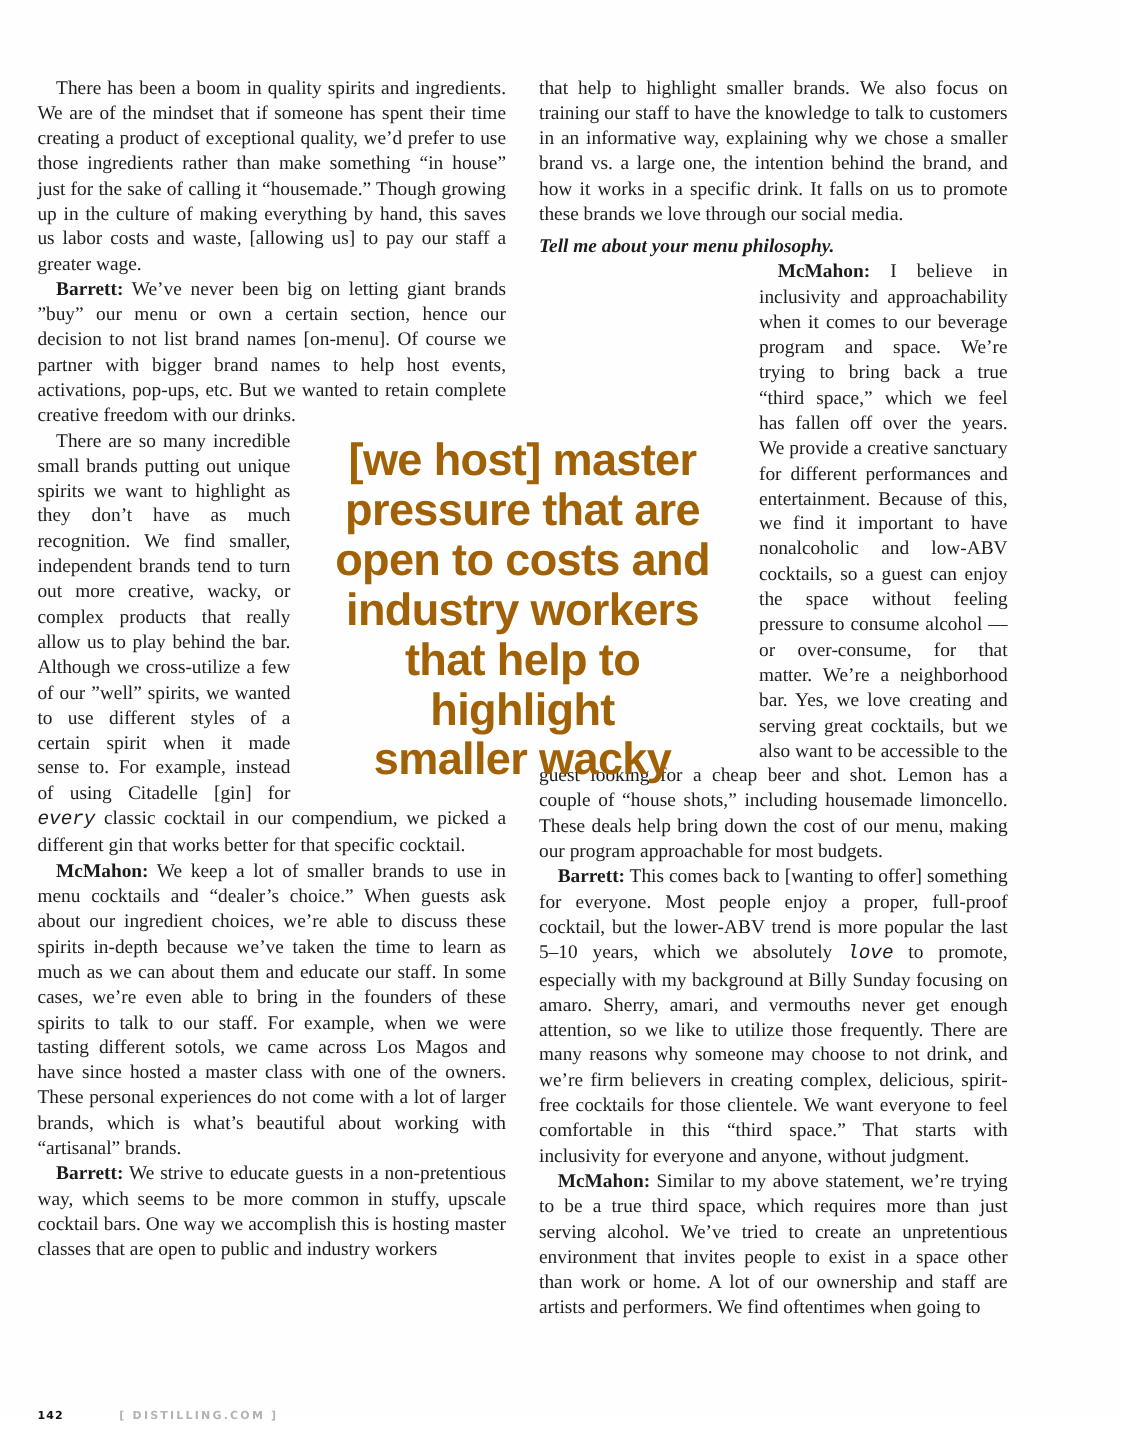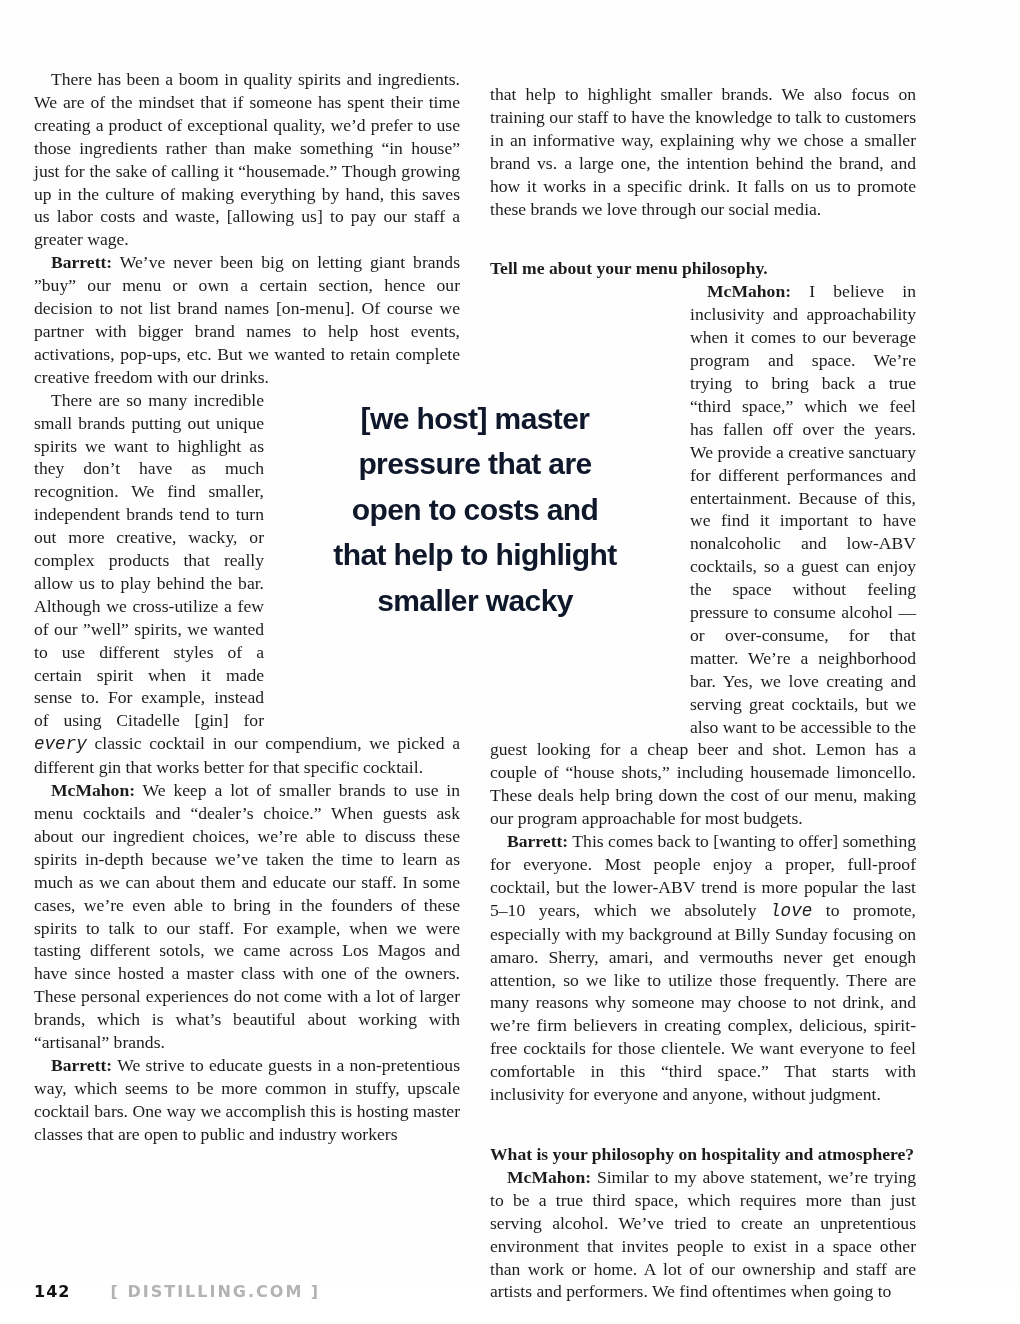--- a/index.html
+++ b/index.html
@@ -9,57 +9,58 @@
   .col {
     position: absolute;
     font-family: "Liberation Serif", "DejaVu Serif", serif;
     font-size: 17.6px;
     line-height: 22.9px;
     color: #1c1c1c;
     text-align: justify;
     hyphens: manual;
   }
   .col-left { left: 34px; top: 68px; width: 426px; }
-  .col-right { left: 490px; top: 83px; width: 426px; }
+  .col-right { left: 490px; top: 68px; width: 426px; }
 
   .col p { margin: 0; text-indent: 17px; }
   .col p.noindent { text-indent: 0; }
   .col p.question {
     text-indent: 0;
+    font-style: italic;
     font-weight: bold;
-    margin-top: 37px;
+    margin-top: 7px;
   }
   .col .speaker { font-weight: bold; }
   .col em { font-style: italic; font-family: Liberation Mono, monospace; }
 
   
   .float-right-spacer { float: right; width: 196px; height: 321px; margin-top: 0; }
   .float-left-spacer { float: left; width: 200px; height: 342px; }
 
   .pullquote {
     position: absolute;
     left: 290px;
     top: 396px;
     width: 370px;
     font-family: "Liberation Sans", "DejaVu Sans", sans-serif;
     font-weight: bold;
-    font-size: 30px;
+    font-size: 41px;
     line-height: 45.4px;
     letter-spacing: -0.6px;
     text-align: center;
-    color: #0f172a;
+    color: #a16207;
   }
 
   .footer {
     position: absolute;
     left: 34px;
     top: 1282px;
     font-family: "DejaVu Sans", "Liberation Sans", sans-serif;
     font-weight: bold;
-    font-size: 16px;
+    font-size: 10px;
     letter-spacing: 1px;
   }
   .footer .page-num { color: #111111; display: inline-block; width: 70px; }
   .footer .site { color: #b3b3b3; letter-spacing: 2px; }
 </style>
 </head>
 <body>
 
 <div class="page">
 
@@ -84,30 +85,30 @@
   <div class="col col-right">
     <p class="noindent">that help to highlight smaller brands. We also focus on training our staff to have the knowledge to talk to customers in an informative way, explaining why we chose a smaller brand vs. a large one, the intention behind the brand, and how it works in a specific drink. It falls on us to promote these brands we love through our social media.</p>
     <p class="question">Tell me about your menu philosophy.</p>
     <div class="float-left-spacer" style="margin-top:114.5px; height:343.5px;"></div>
     <p>
       <span class="speaker">McMahon:</span><span> I believe in inclusivity and approachability when it comes to our beverage program and space. We’re trying to bring back a true “third space,” which we feel has fallen off over the years. We provide a creative sanctuary for different performances and entertainment. Because of this, we find it important to have nonalcoholic and low-ABV cocktails, so a guest can enjoy the space without feeling pressure to consume alcohol — or over-consume, for that matter. We’re a neighborhood bar. Yes, we love creating and serving great cocktails, but we also want to be accessible to the guest looking for a cheap beer and shot. Lemon has a couple of “house shots,” including housemade limoncello. These deals help bring down the cost of our menu, making our program approachable for most budgets.</span>
     </p>
     <p>
       <span class="speaker">Barrett:</span><span> This comes back to [wanting to offer] something for everyone. Most people enjoy a proper, full-proof cocktail, but the lower-ABV trend is more popular the last 5–10 years, which we absolutely </span><em>love</em><span> to promote, especially with my background at Billy Sunday focusing on amaro. Sherry, amari, and vermouths never get enough attention, so we like to utilize those frequently. There are many reasons why someone may choose to not drink, and we’re firm believers in creating complex, delicious, spirit-free cocktails for those clientele. We want everyone to feel comfortable in this “third space.” That starts with inclusivity for everyone and anyone, without judgment.</span>
     </p>
-    <p class="question">What is your philosophy on hospitality and atmosphere?</p>
     <p>
       <span class="speaker">McMahon:</span><span> Similar to my above statement, we’re trying to be a true third space, which requires more than just serving alcohol. We’ve tried to create an unpretentious environment that invites people to exist in a space other than work or home. A lot of our ownership and staff are artists and performers. We find oftentimes when going to</span>
     </p>
   </div>
 
   <div class="pullquote">
     <div>[we host] master</div>
     <div>pressure that are</div>
     <div>open to costs and</div>
+    <div>industry workers</div>
     <div>that help to highlight</div>
     <div>smaller wacky</div>
   </div>
 
   <div class="footer">
     <span class="page-num">142</span>
     <span class="site">[ DISTILLING.COM ]</span>
   </div>
 
 </div>

